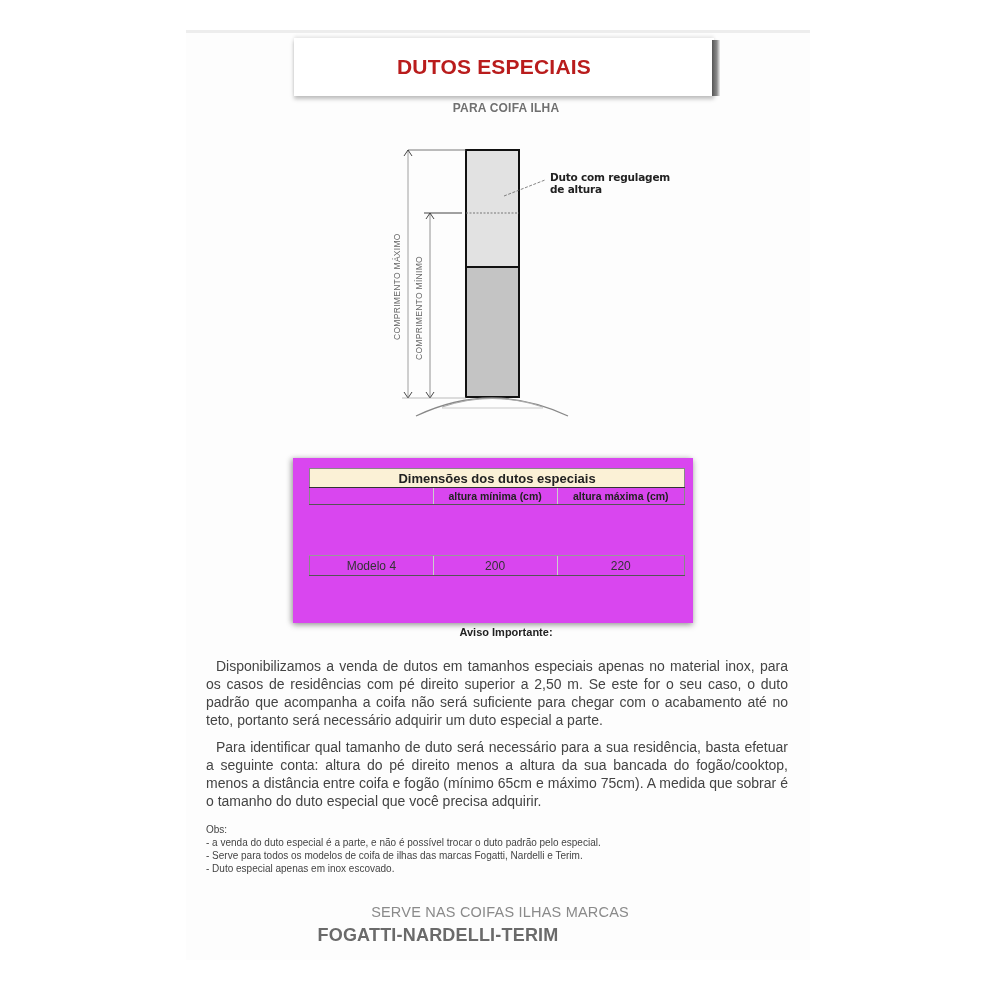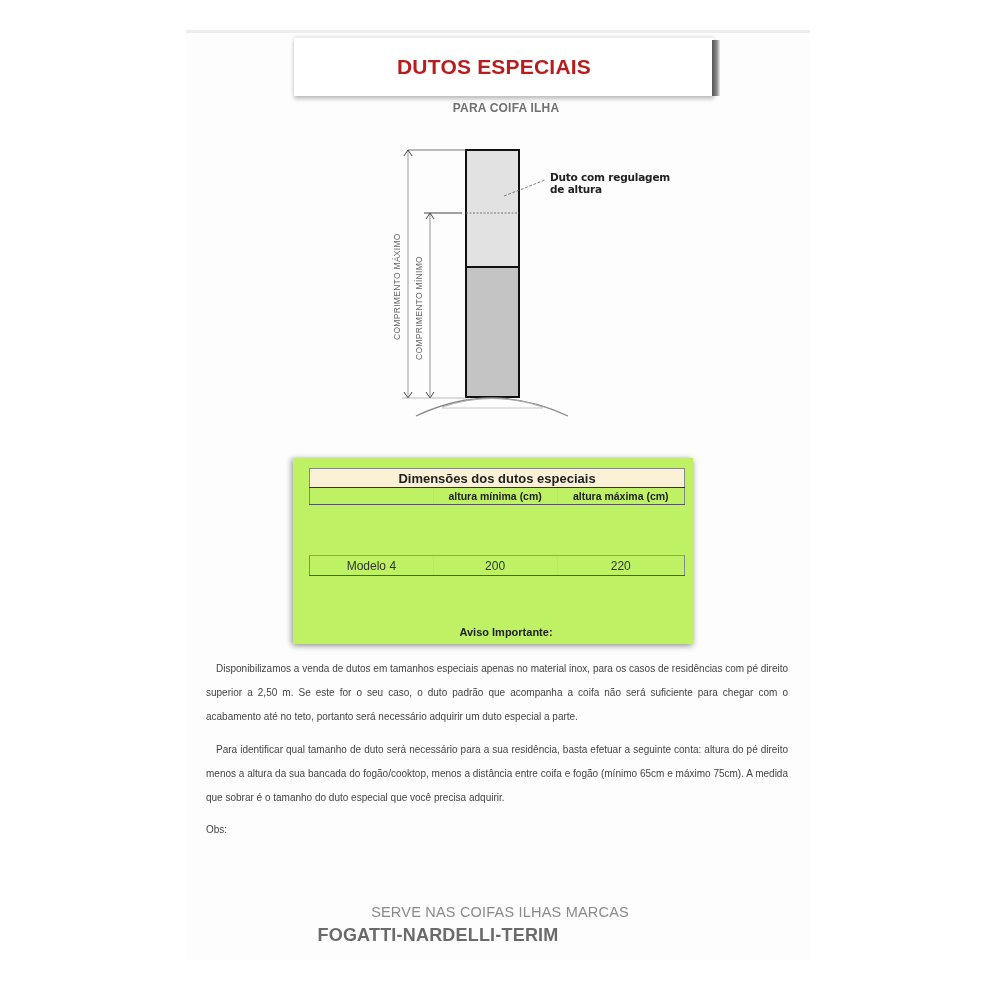--- a/index.html
+++ b/index.html
@@ -44,22 +44,22 @@
   }
   .vlabel {
     position: absolute; font-size: 8.5px; color: #666; white-space: nowrap;
     transform: rotate(-90deg); transform-origin: left top; letter-spacing: 0.3px;
   }
   .vlabel.max { left: 392px; top: 340px; }
   .vlabel.min { left: 414px; top: 360px; }
 
   
   .table-card {
-    position: absolute; left: 293px; top: 458px; width: 400px; height: 186px;
-    background: #bef264;
+    position: absolute; left: 293px; top: 458px; width: 400px; height: 165px;
+    background: #d946ef;
     box-shadow: 0 2px 6px rgba(0,0,0,0.35), -3px 0 5px rgba(0,0,0,0.15);
   }
   .dim-table {
     position: absolute; left: 16px; top: 10px; width: 376px; border-collapse: collapse;
     font-size: 11px;
   }
   .dim-table th.caption {
     background: #fbf1d6; font-size: 13px; font-weight: bold; color: #222;
     height: 19px; border: 1px solid #888; border-bottom: 1.5px solid #333;
   }
@@ -79,21 +79,21 @@
   }
   .row-table td.first { border-left: 1px solid #888; }
   .row-table td.last { border-right: 1px solid #888; margin-top: 20px; }
 
   
   .aviso-title {
     position: absolute; left: 0; width: 1000px; top: 626px; text-align: center;
     font-size: 11px; font-weight: bold; color: #222; padding-left: 12px;
   }
   .para {
-    position: absolute; left: 206px; width: 582px; font-size: 10px; line-height: 24px;
+    position: absolute; left: 206px; width: 582px; font-size: 14px; line-height: 18px;
     color: #444; text-align: justify; text-indent: 10px;
   }
   .para.p1 { top: 657px; }
   .para.p2 { top: 738px; }
   .obs {
     position: absolute; left: 206px; top: 823px; width: 560px; font-size: 10px;
     line-height: 13px; color: #444;
   }
   .obs li { list-style: none; }
 
@@ -173,16 +173,21 @@
   </tbody>
     </table>
 </div>
 
 <div class="aviso-title">Aviso Importante:</div>
 <p class="para p1">Disponibilizamos a venda de dutos em tamanhos especiais apenas no material inox, para os casos de residências com pé direito superior a 2,50 m. Se este for o seu caso, o duto padrão que acompanha a coifa não será suficiente para chegar com o acabamento até no teto, portanto será necessário adquirir um duto especial a parte.</p>
 <p class="para p2">Para identificar qual tamanho de duto será necessário para a sua residência, basta efetuar a seguinte conta: altura do pé direito menos a altura da sua bancada do fogão/cooktop, menos a distância entre coifa e fogão (mínimo 65cm e máximo 75cm). A medida que sobrar é o tamanho do duto especial que você precisa adquirir.</p>
 
 <div class="obs">
   <div>Obs:</div>
+  <ul>
+    <li>- a venda do duto especial é a parte, e não é possível trocar o duto padrão pelo especial.</li>
+    <li>- Serve para todos os modelos de coifa de ilhas das marcas Fogatti, Nardelli e Terim.</li>
+    <li>- Duto especial apenas em inox escovado.</li>
+  </ul>
 </div>
 
 <div class="footer-line1">SERVE NAS COIFAS ILHAS MARCAS</div>
 <div class="footer-line2">FOGATTI-NARDELLI-TERIM</div>
 
 </body></html>

